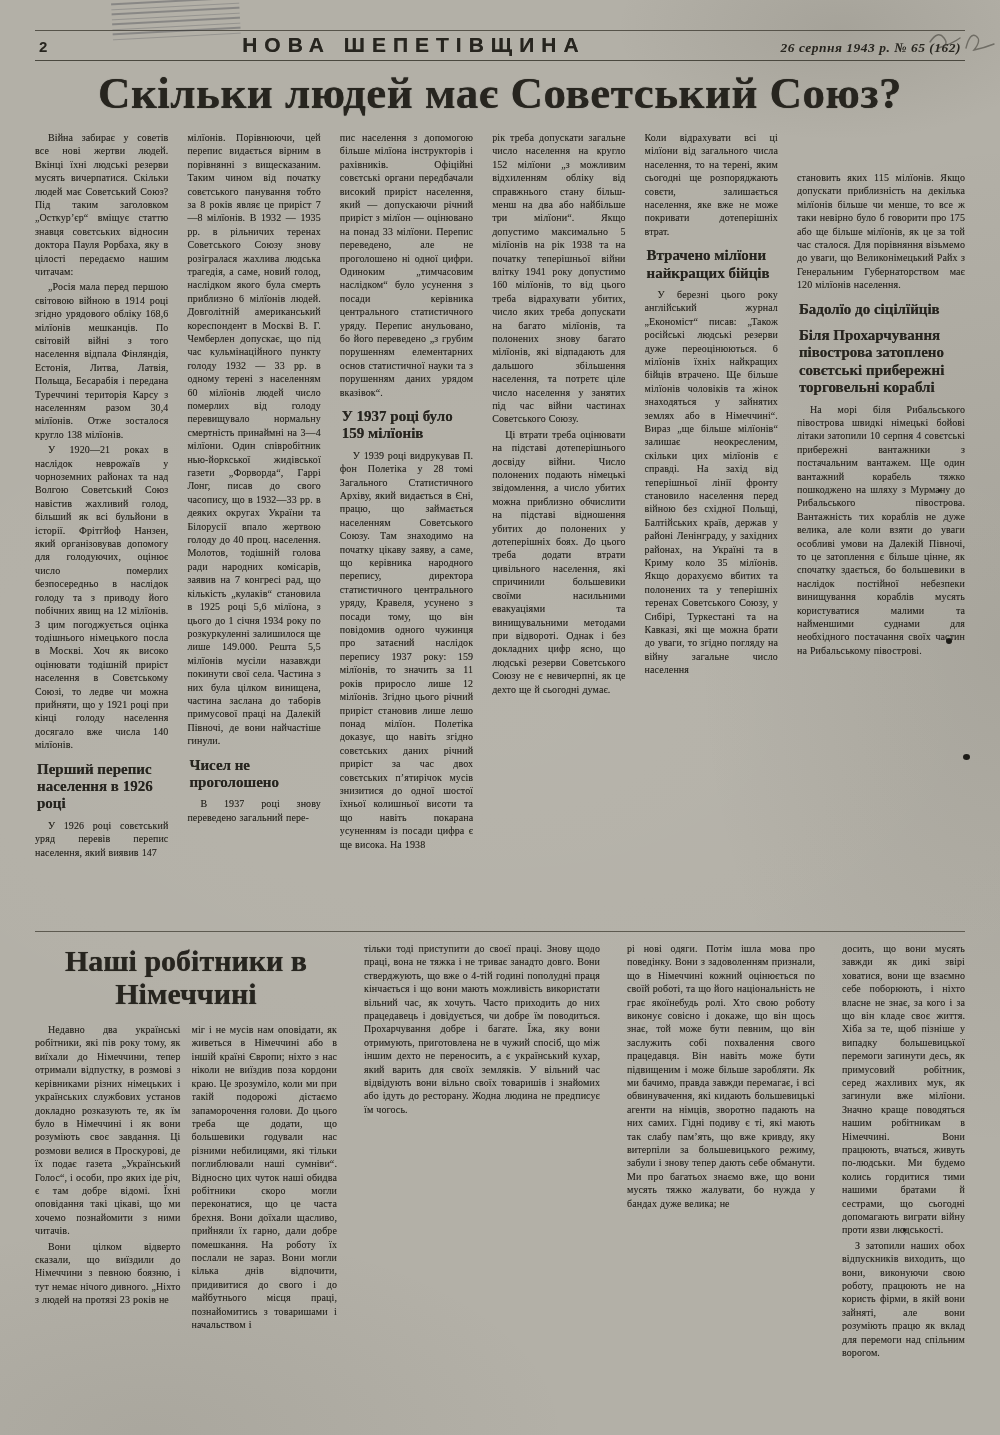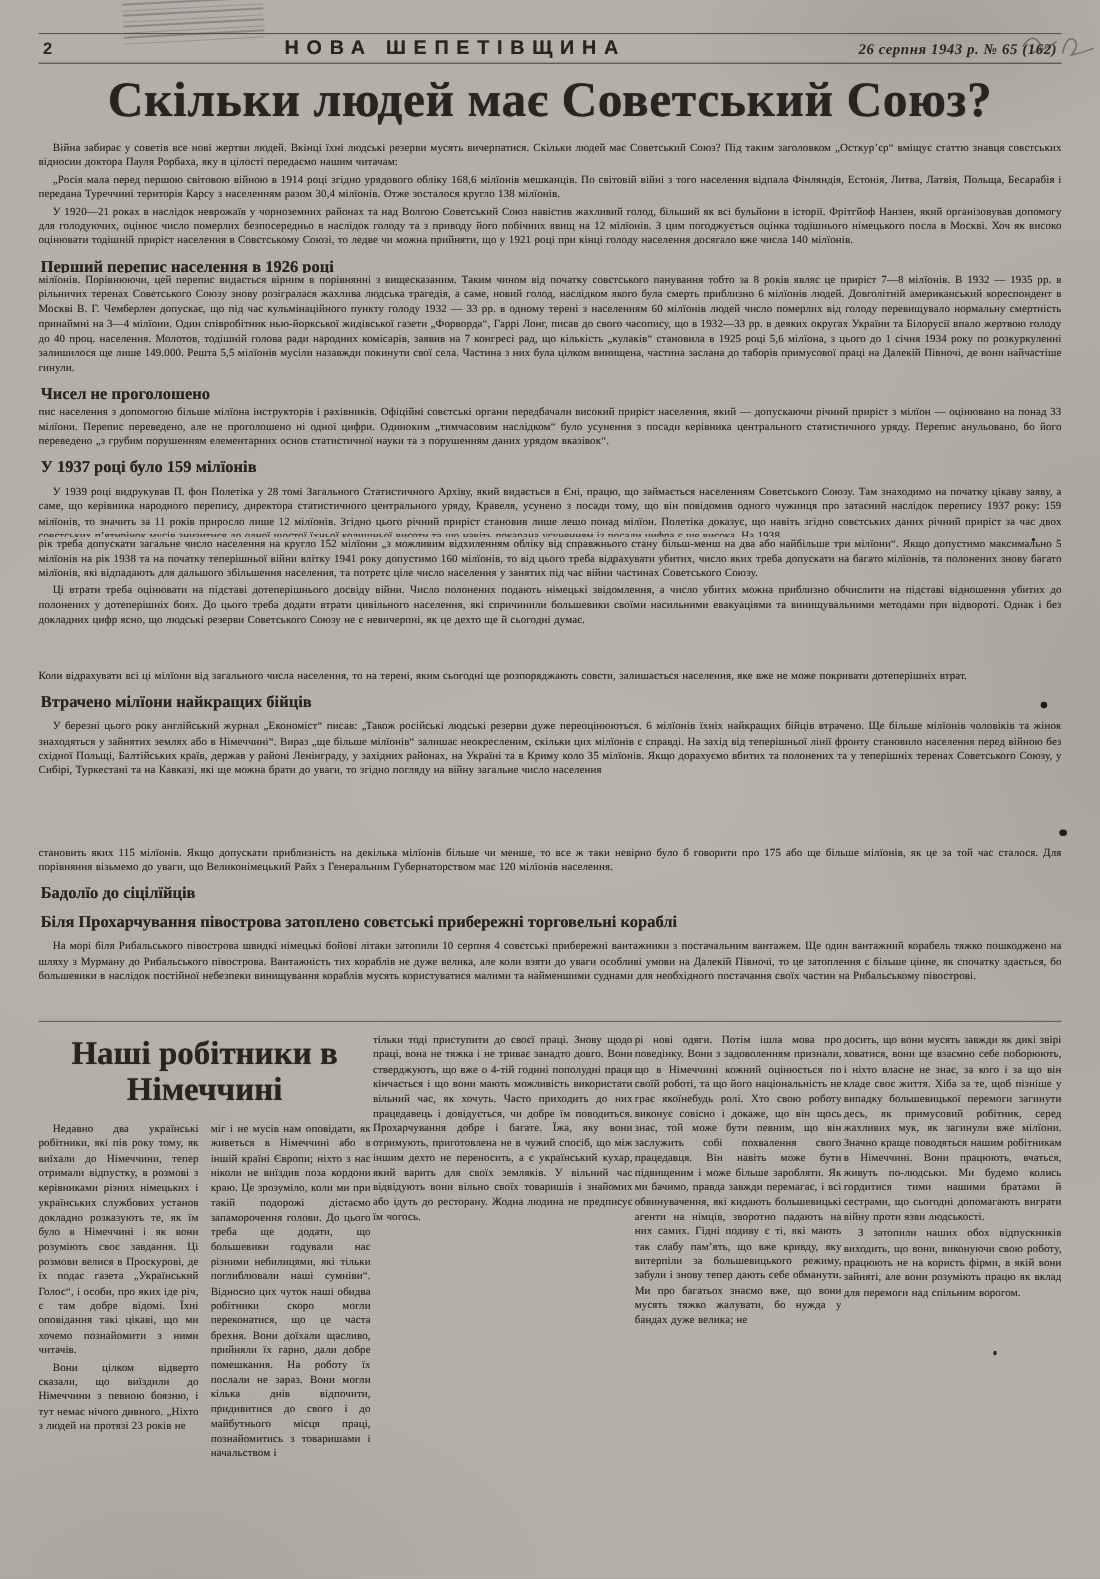--- a/index.html
+++ b/index.html
@@ -22,47 +22,47 @@
   }
   
   .masthead-bar{
     display:flex;align-items:baseline;justify-content:space-between;
     border-top:1px solid #56534a;border-bottom:1.5px solid #4a483f;
     margin-top:24px;padding:2px 4px 3px 4px;
   }
   .page-num{font-family:"Liberation Sans","DejaVu Sans",sans-serif;font-weight:bold;font-size:15px;}
   .masthead{
     font-family:"Liberation Sans","DejaVu Sans",sans-serif;font-weight:bold;
-    font-size:18px;letter-spacing:7px;text-shadow:0 0 .6px rgba(39,37,31,.7);
+    font-size:21px;letter-spacing:7px;text-shadow:0 0 .6px rgba(39,37,31,.7);
   }
   .dateline{font-size:13.5px;font-weight:bold;letter-spacing:.5px;font-style:italic;}
   
   .main-headline{
     font-size:45px;font-weight:bold;text-align:center;
     margin:10px 0 14px 0;letter-spacing:.5px;line-height:1.02;
     text-shadow:0 0 .8px rgba(25,24,20,.8);
   }
   
-  .top-columns{display:flex;gap:0;height:792px;overflow:hidden;flex-direction:column;}
+  .top-columns{display:flex;gap:19px;height:792px;overflow:hidden;}
   .top-columns .col{flex:1 1 0;overflow:hidden;}
   .top-columns .col.last{flex:1.26 1 0;margin-top:40px;}
   .body-para{
     font-size:10px;line-height:13.4px;text-align:justify;margin:0 0 2px 0;
     text-indent:1.3em;letter-spacing:.1px;word-spacing:.4px;
     text-shadow:0 0 .4px rgba(39,37,31,.45);
   }
   .body-para.no-indent{text-indent:0;}
   .sub-heading{
     font-size:15px;font-weight:bold;text-align:left;line-height:1.16;
     margin:9px 2px 6px 2px;text-shadow:0 0 .6px rgba(30,28,24,.7);
   }
   
   .section-divider{border:none;border-top:1px solid #5d5a50;margin:8px 0 10px 0;}
   
-  .bottom-section{display:flex;gap:2px;height:478px;overflow:hidden;}
+  .bottom-section{display:flex;gap:27px;height:478px;overflow:hidden;}
   .bottom-left{width:302px;flex:0 0 302px;overflow:hidden;}
   .second-headline{
     font-size:30px;font-weight:bold;text-align:center;line-height:1.12;
     margin:2px 0 12px 0;text-shadow:0 0 .7px rgba(25,24,20,.8);
   }
   .bl-cols{display:flex;gap:11px;overflow:hidden;}
   .bl-cols .col{flex:1 1 0;overflow:hidden;}
   .bottom-section .col.wide{flex:0 0 236px;overflow:hidden;}
   .bottom-section .col.mid{flex:0 0 188px;overflow:hidden;}
   .bottom-section .col.end{flex:1 1 0;overflow:hidden;}

